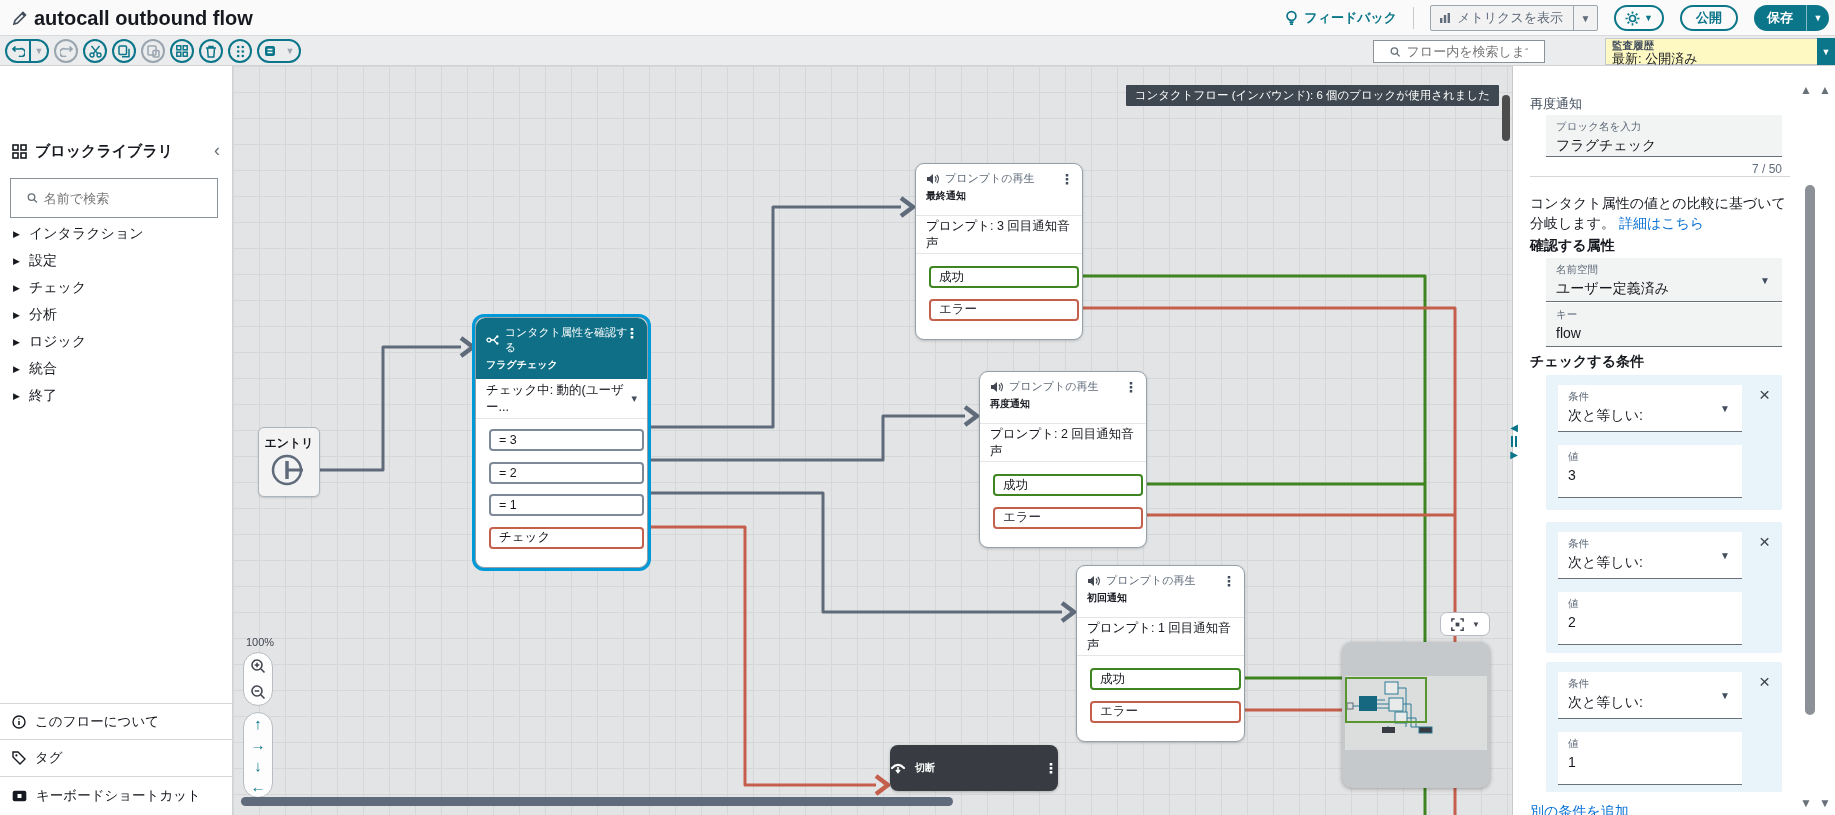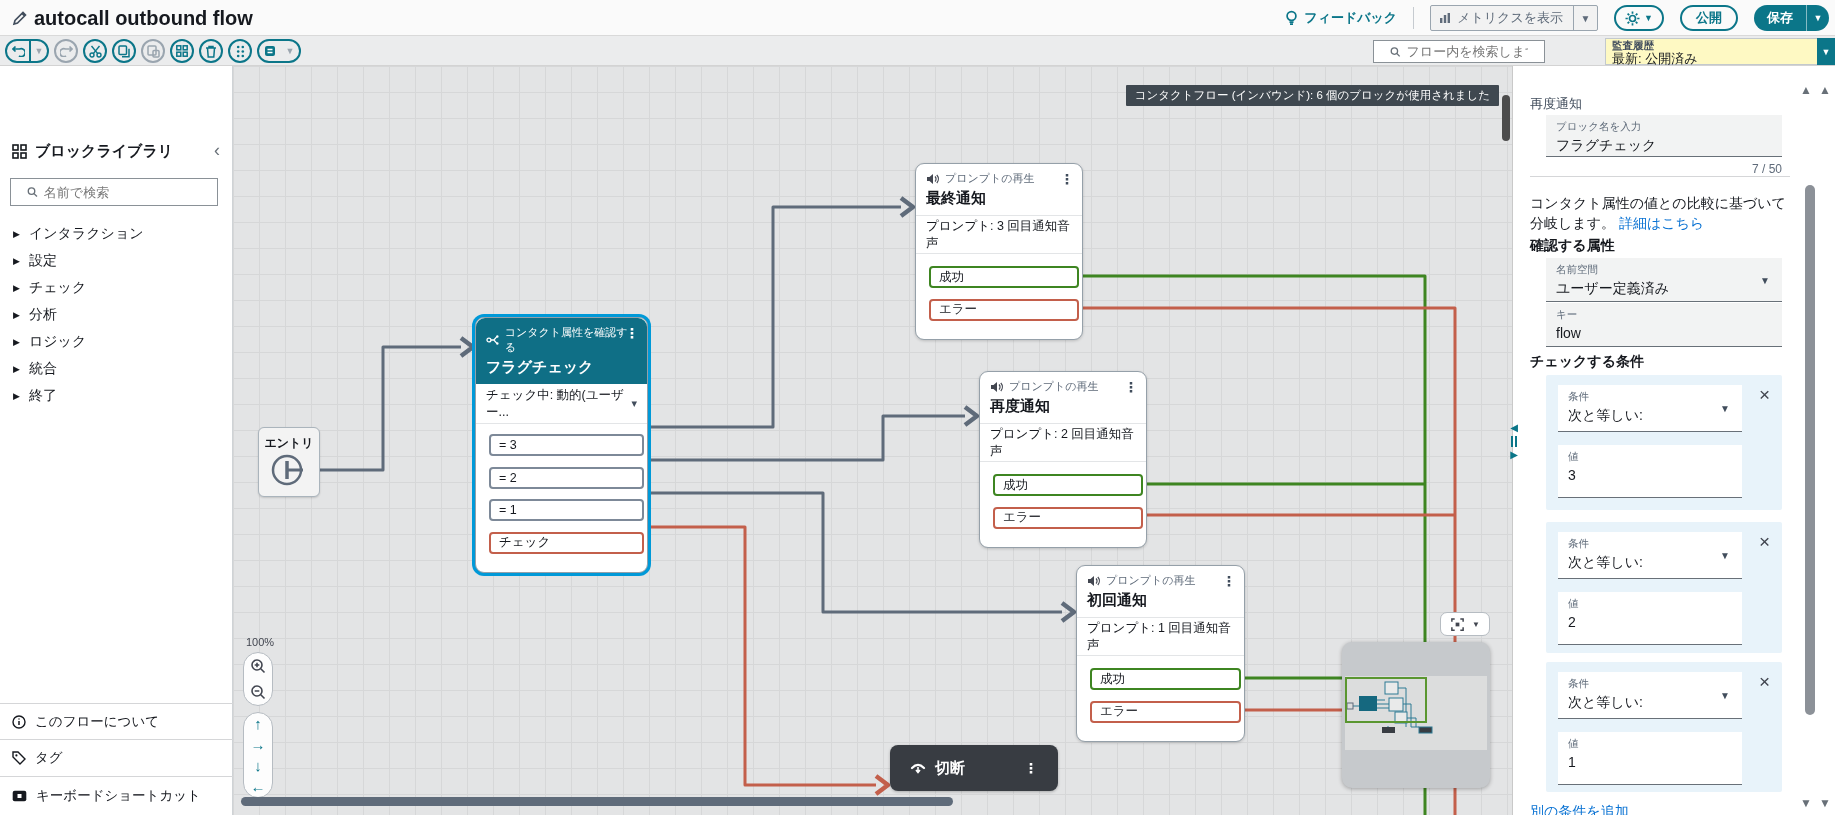--- a/index.html
+++ b/index.html
@@ -36,56 +36,56 @@
   .search input { border:none; outline:none; font-size:13px; color:#414d5c; background:transparent; width:100%; font-family:inherit; }
   .audit { position:absolute; left:1605px; top:2px; width:240px; height:27px; background:#fef9c3; border:1px solid #c3c9cd; }
   .audit .al { position:absolute; left:6px; top:0px; font-size:10.5px; font-weight:bold; color:#414d5c; }
   .audit .av { position:absolute; left:6px; top:11px; font-size:13px; color:#16191f; }
   .auditbtn { position:absolute; left:1817px; top:2px; width:18px; height:27px; background:#0b7689; color:#fff; font-size:9px; display:flex; align-items:center; justify-content:center; }
 
   
   .sbar { position:absolute; left:0; top:66px; width:233px; height:749px; background:#fff; border-right:1px solid #cfd3d6; }
   .sbar-title { position:absolute; left:12px; top:76px; display:flex; align-items:center; gap:8px; font-size:15px; font-weight:bold; }
   .sbar-collapse { position:absolute; right:12px; top:74px; font-size:18px; color:#687078; }
-  .sbar-search { left:10px; top:112px; width:208px; height:28px; }
+  .sbar-search { left:10px; top:112px; width:208px; height:40px; }
   .cats { position:absolute; left:0; top:154px; width:233px; }
   .cat { height:27px; display:flex; align-items:center; gap:9px; padding-left:13px; font-size:14px; color:#16191f; }
   .cat .tri { font-size:9px; color:#16191f; }
   .sfoot { position:absolute; left:0; bottom:0; width:233px;font-family:Liberation Mono, monospace; }
   .sfoot .row { border-top:1px solid #d5d6d8; display:flex; align-items:center; gap:9px; padding-left:12px; font-size:13.5px; color:#16191f; }
 
   
   .canvas { position:absolute; left:233px; top:66px; width:1280px; height:749px; overflow:hidden;
     background-color:#e3e4e5;
     background-image:linear-gradient(#d6d7d8 1px, transparent 1px), linear-gradient(90deg, #d6d7d8 1px, transparent 1px);
     background-size:26px 26px; border-right:1px solid #c9c9c9; }
   .wires { position:absolute; left:0; top:0; z-index:1; }
   .banner { position:absolute; right:13px; top:19px; z-index:3; background:#3f4850; color:#fff; font-size:11.5px; padding:3px 9px; white-space:nowrap; border-radius:1px; }
 
   .block { position:absolute; z-index:2; background:#fff; border:1px solid #95a0a9; border-radius:9px; box-shadow:0 1px 3px rgba(0,0,0,.18); }
   .block.selected { box-shadow:0 0 0 3px #0099d8, 0 1px 3px rgba(0,0,0,.2); }
   .b-head { padding:7px 10px 7px; border-bottom:1px solid #e3e5e7; border-radius:9px 9px 0 0; position:relative; }
   .b-head.teal { background:#0f6f86; border-bottom:none; }
   .b-type { font-size:11px; color:#5f6b7a; display:flex; align-items:center; gap:6px; }
   .b-head.teal .b-type { color:#fff; }
-  .b-title { font-size:15px; font-weight:bold; margin-top:3px; color:#16191f; }
+  .b-title { font-size:10px; font-weight:bold; margin-top:3px; color:#16191f; }
   .b-head.teal .b-title { color:#fff; }
   .b-menu { position:absolute; right:8px; top:8px; font-size:14px; font-weight:bold; color:#414d5c; line-height:1; letter-spacing:0; }
   .b-head.teal .b-menu { color:#fff; }
   .b-param { padding:0 10px; height:40px; display:flex; align-items:center; justify-content:space-between; font-size:12.5px; color:#16191f; border-bottom:1px solid #e3e5e7; }
   .b-param .crt { color:#414d5c; font-size:11px; }
   .ports { padding:10px 3px 8px 13px; }
   .port { height:22px; border:2px solid #7d8998; border-radius:4px; margin-bottom:10.5px; display:flex; align-items:center; padding-left:8px; font-size:12.5px; background:#fff; color:#16191f; }
   .port.success { border-color:#3e8521; }
   .port.error { border-color:#c35f4b; }
 
   .entryblk { position:absolute; z-index:2; background:#f3f3f3; border:1px solid #aab4bc; border-radius:6px; text-align:center; box-shadow:0 1px 2px rgba(0,0,0,.15); }
   .entryblk .el { font-size:12px; font-weight:bold; margin-top:7px; }
 
-  .discblk { position:absolute; z-index:2; background:#383c42; border-radius:8px; display:flex; align-items:center; padding:0 20px; gap:9px; color:#fff; box-shadow:0 1px 3px rgba(0,0,0,.25); }
+  .discblk { position:absolute; z-index:2; background:#383c42; border-radius:8px; display:flex; align-items:center; padding:0 0; gap:9px; color:#fff; box-shadow:0 1px 3px rgba(0,0,0,.25); }
   .discblk .b-title { color:#fff; margin:0; }
   .discblk .b-menu { position:static; color:#fff; margin-left:auto; }
 
   .zoomlvl { position:absolute; left:13px; top:570px; z-index:3; font-size:11px; color:#424650; }
   .ctlpill { position:absolute; z-index:3; width:30px; background:#fdfdfd; border:1px solid #b6bcc2; border-radius:15px; display:flex; flex-direction:column; align-items:center; justify-content:space-around; }
   .arrbtn { color:#0b7689; font-size:15px; line-height:1; }
   .fitbtn { position:absolute; z-index:3; left:1207px; top:546px; width:50px; height:24px; background:#fff; border:1px solid #b6bcc2; border-radius:7px; display:flex; align-items:center; justify-content:center; gap:7px; }
   .fitbtn .car { font-size:8px; color:#424650; }
   .minimap { position:absolute; z-index:3; left:1109px; top:576px; width:148px; height:146px; background:#c6c9cc; border-radius:10px; box-shadow:0 1px 4px rgba(0,0,0,.3); }
   .mm-inner { position:absolute; left:3px; top:34px; width:142px; height:74px; background:#dcdddd; }

